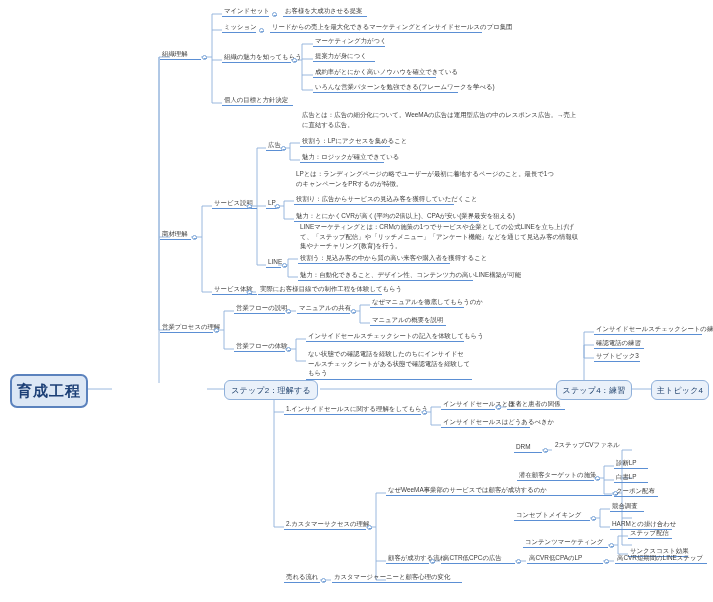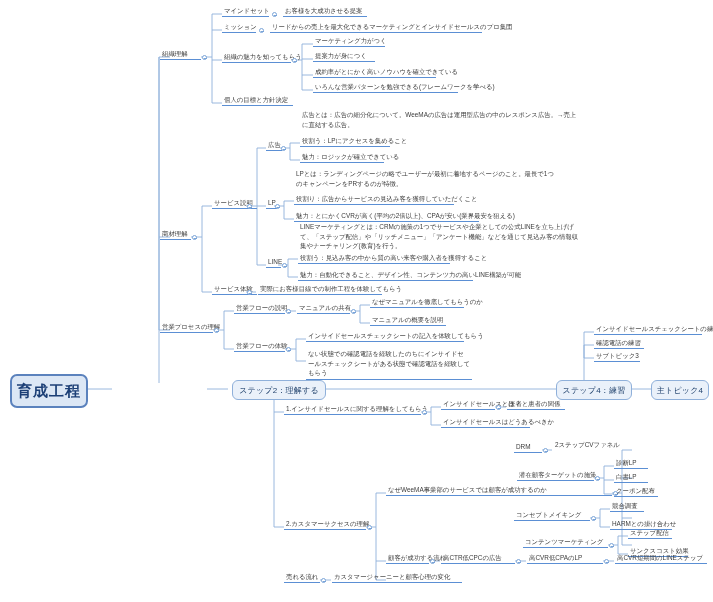--- a/index.html
+++ b/index.html
@@ -202,21 +202,21 @@
       <path d="M584,378 L584,345"></path>
       <path d="M584,332 L584,358"></path>
       <path d="M584,332 L594,332"></path>
       <path d="M584,345 L594,345"></path>
       <path d="M584,358 L594,358"></path>
     </g>
   </svg>
 
   <div class="root" style="left:10px;top:374px;width:74px;height:30px;">育成工程</div>
 
-  <div class="step" style="left:232px;top:380px;width:92px;height:18px;">ステップ2：理解する</div>
+  <div class="step" style="left:224px;top:380px;width:92px;height:18px;">ステップ2：理解する</div>
   <div class="step" style="left:556px;top:380px;width:74px;height:18px;">ステップ4：練習</div>
   <div class="step" style="left:651px;top:380px;width:56px;height:18px;">主トピック4</div>
 
   <div class="node" style="left:160px;top:49px;width:41px;">組織理解</div>
   <div class="handle" style="left:202px;top:55px;"></div>
 
   <div class="node" style="left:222px;top:6px;width:47px;">マインドセット</div>
   <div class="handle" style="left:272px;top:12px;"></div>
   <div class="node" style="left:283px;top:6px;width:84px;">お客様を大成功させる提案</div>
 

